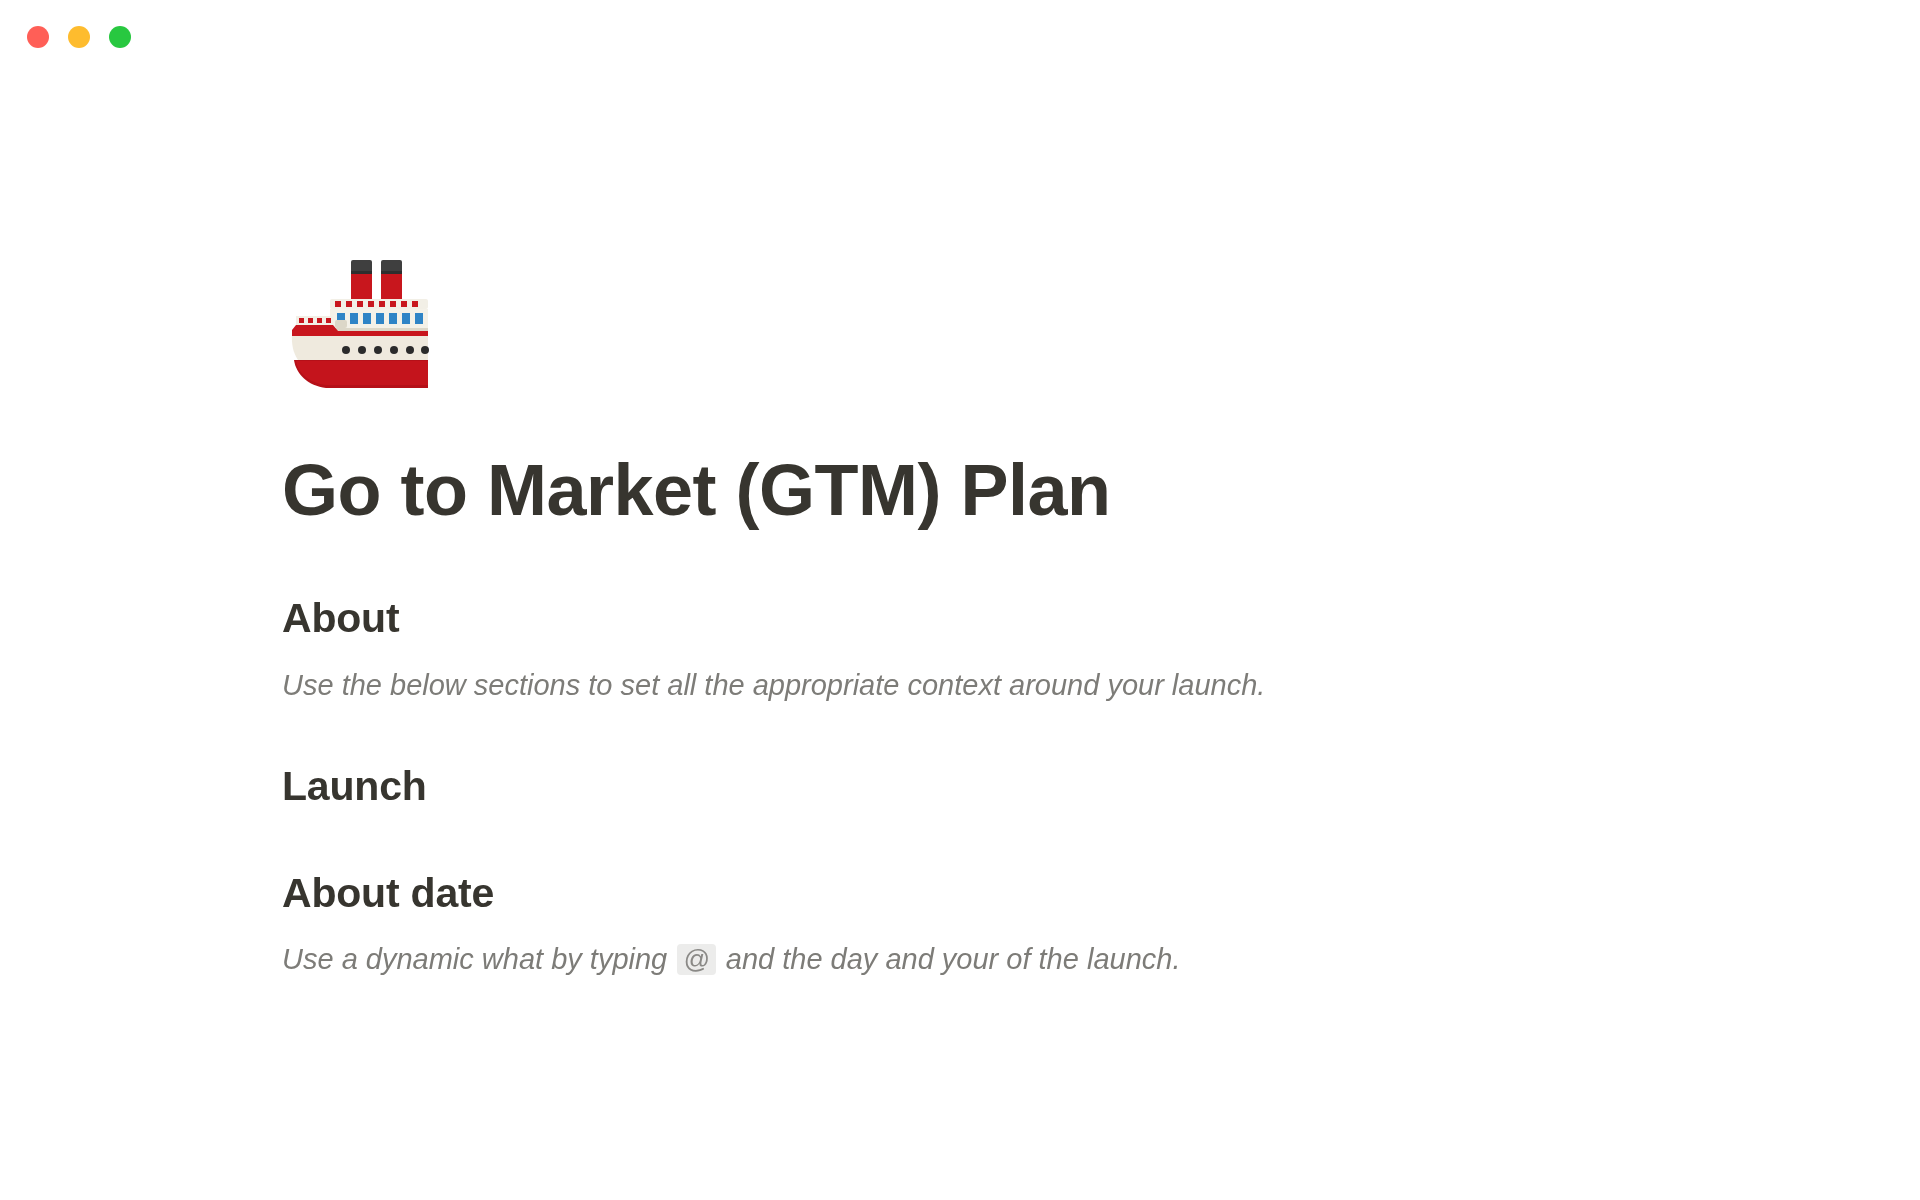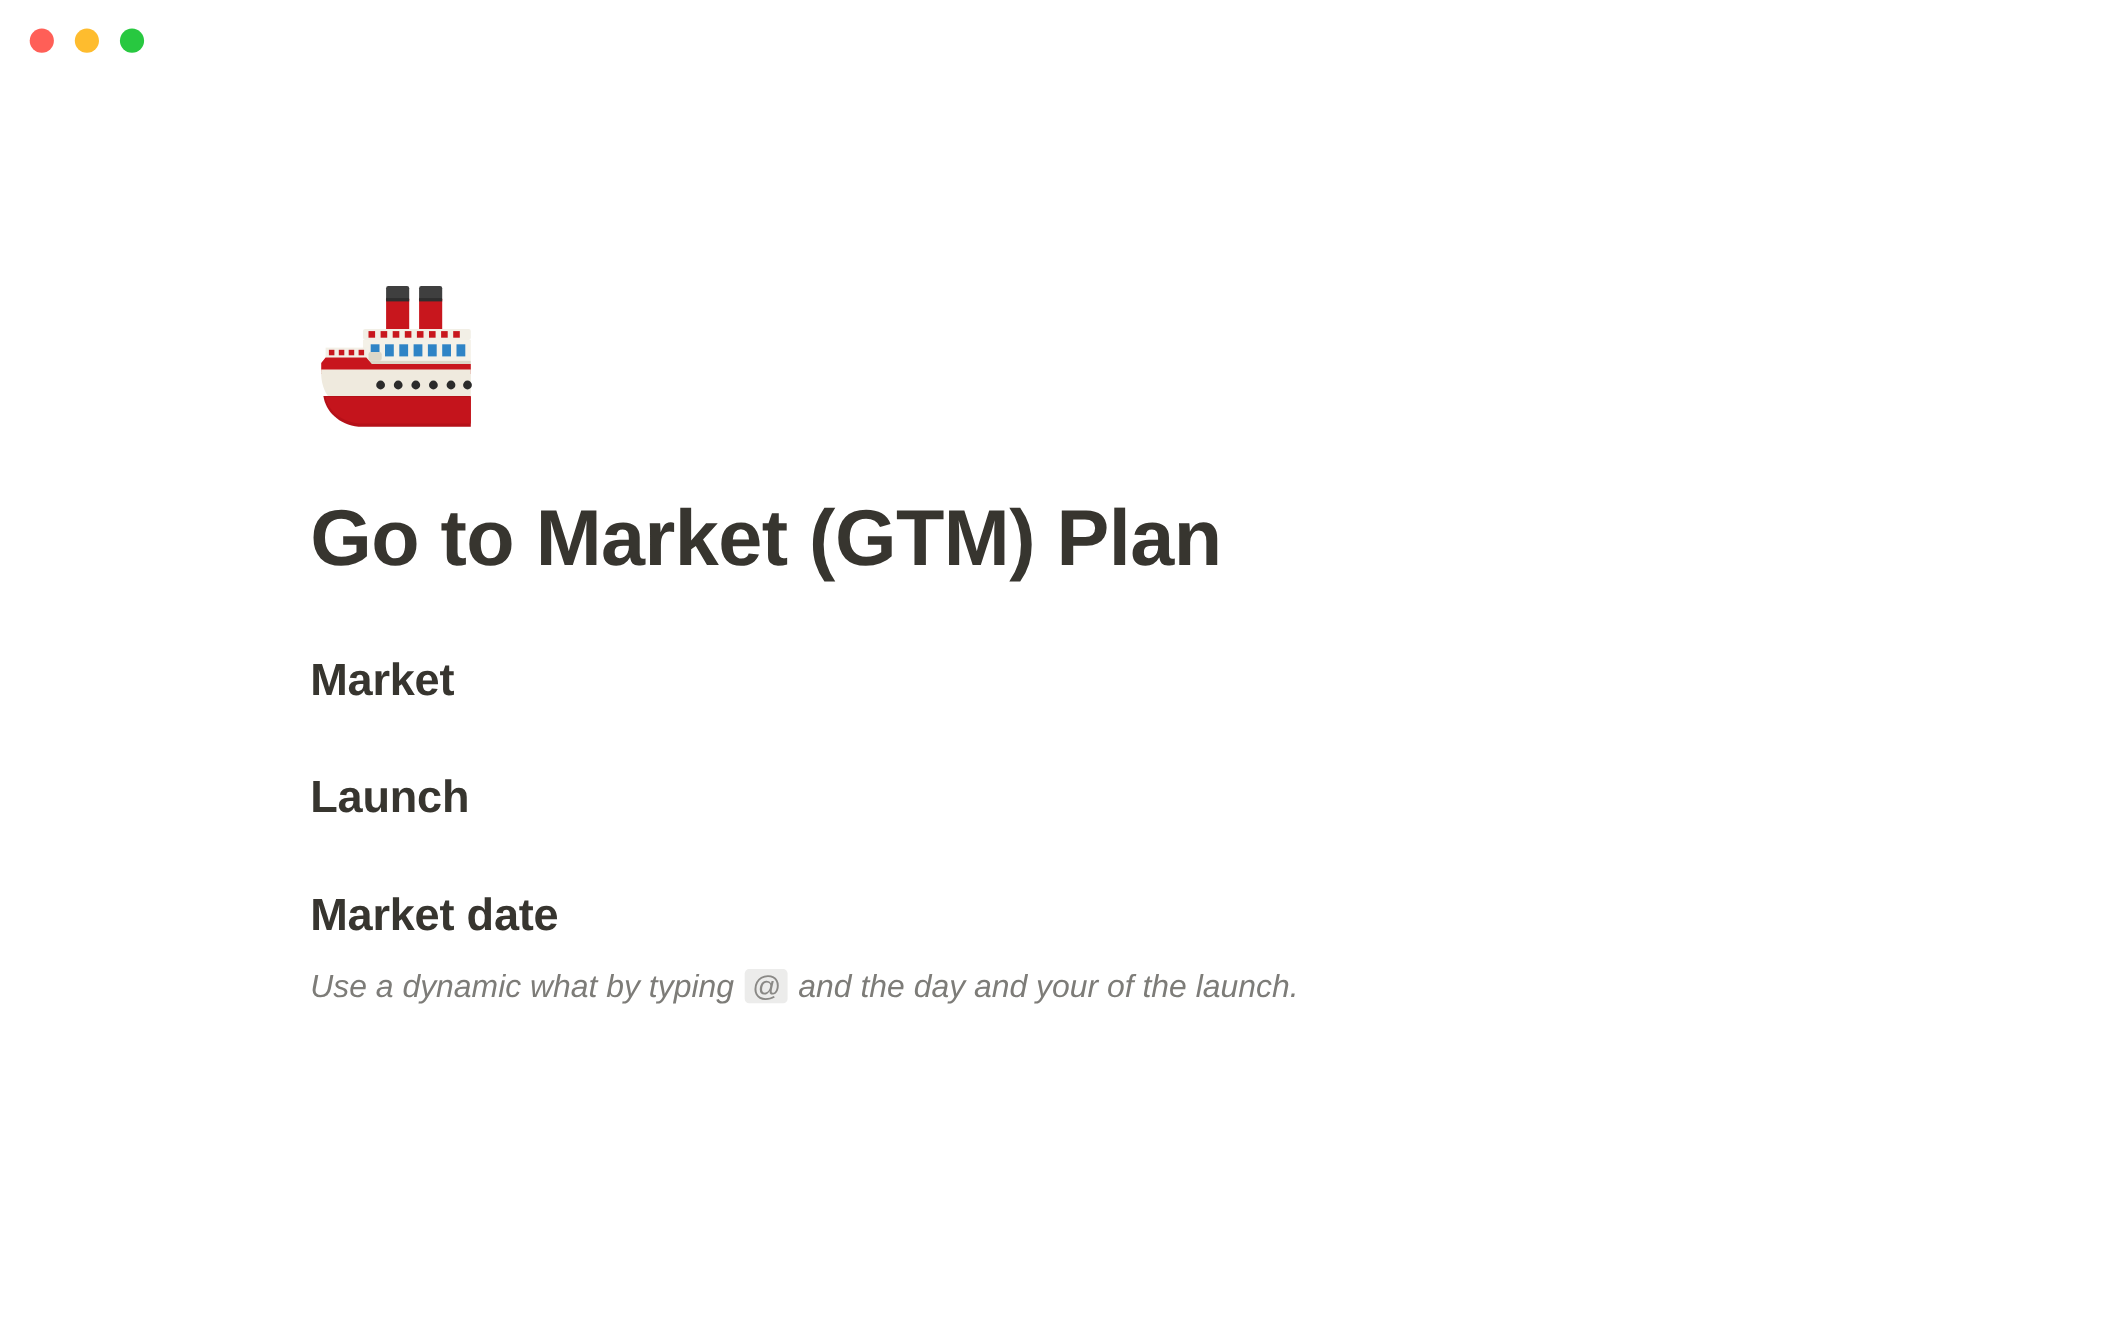--- a/index.html
+++ b/index.html
@@ -199,26 +199,27 @@
         <path d="M12 112 C14 126 26 138 44 140 L146 140 L146 112 Z" fill="#b51018"></path>
         <path d="M14 113 C16 125 27 135 44 137 L146 137 L146 113 Z" fill="#c4141c"></path>
 
         <rect x="53" y="72" width="12" height="8" rx="2" fill="#dcd7c8"></rect>
       </svg>
     </div>
 
     <h1 class="page-title">Go to Market (GTM) Plan</h1>
 
     <div class="block">
-      <h2 class="section-heading">Market</h2>
+      <h2 class="section-heading">About</h2>
+      <p class="section-body"><span>Use the below sections to set all the appropriate context around your launch.</span></p>
     </div>
 
     <div class="block sub">
       <h2 class="section-heading">Launch</h2>
     </div>
 
     <div class="block">
-      <h2 class="section-heading">Market date</h2>
+      <h2 class="section-heading">About date</h2>
       <p class="section-body"><span>Use a dynamic what by typing</span> <code class="inline-code">@</code> <span>and the day and your of the launch.</span></p>
     </div>
 
   </div>
 </div>
 
 </body></html>

